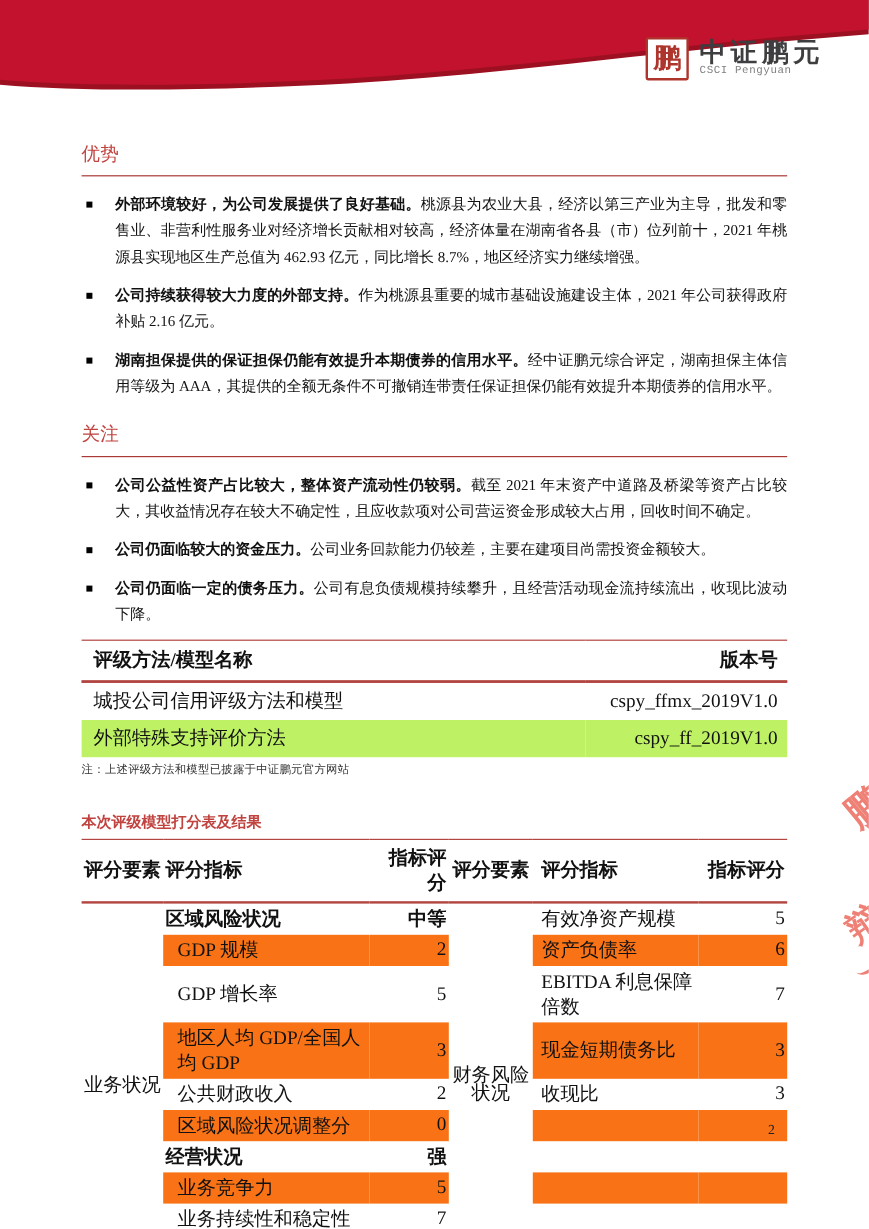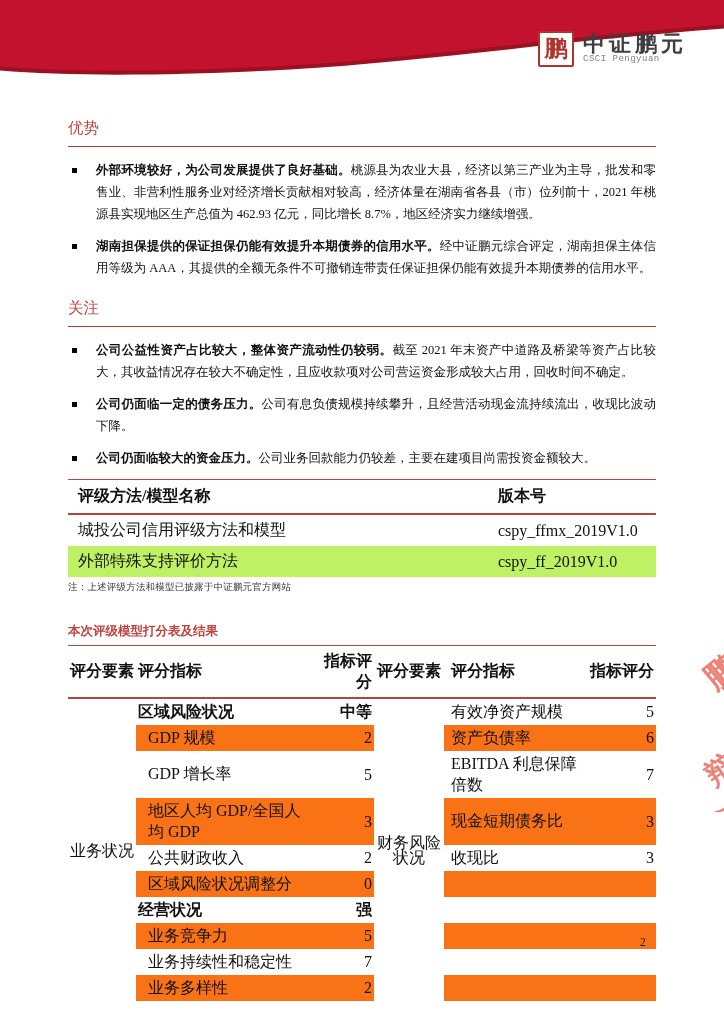--- a/index.html
+++ b/index.html
@@ -32,21 +32,21 @@
     content:""; position:absolute; left:4px; top:9px; width:5px; height:5px; background:#000;
   }
   .sec-small { color:#C0433F; font-size:12.5px; font-weight:700; margin:0 0 5px 0; }
   .gap1 { margin-top:19px; }
   .gap2 { margin-top:33px; }
   .gap3 { margin-top:29px; }
   
   table { border-collapse:collapse; table-layout:fixed; width:588px; font-size:16px; }
   .t1 { border-top:1.5px solid #B24540; }
   .t1 th { font-weight:700; text-align:left; padding:6px 8px 6px 10px; border-bottom:2.5px solid #B24540; }
-  .t1 th.r, .t1 td.r { text-align:left; }
+  .t1 th.r, .t1 td.r { text-align:right; }
   .t1 td { padding:5px 8px 5px 10px; }
   .t1 tr.g td { background:#bef264; }
   .note { font-size:9.5px; color:#333; margin-top:4px; letter-spacing:0.2px; }
   .t2 { border-top:1px solid #B24540; }
   .t2 th { font-weight:700; padding:4.5px 2px; border-bottom:2.5px solid #B24540; text-align:left; }
   .t2 th.c, .t2 td.c { text-align:center; }
   .t2 th.r, .t2 td.r { text-align:right; }
   .t2 td { padding:2.5px 2px; height:19px; vertical-align:middle; }
   .t2 td.lab { vertical-align:middle; text-align:center; line-height:15px; }
   .t2 .ind { padding-left:12px; }
@@ -79,29 +79,30 @@
     <div class="brand-en">CSCI Pengyuan</div>
   </div>
 </div>
 
 <div class="content">
 
   <h2 class="sec-big">优势</h2>
   <hr class="rule">
   <ul class="bullets">
     <li><b>外部环境较好，为公司发展提供了良好基础。</b><span>桃源县为农业大县，经济以第三产业为主导，批发和零售业、非营利性服务业对经济增长贡献相对较高，经济体量在湖南省各县（市）位列前十，2021 年桃源县实现地区生产总值为 462.93 亿元，同比增长 8.7%，地区经济实力继续增强。</span></li>
+    <li><b>公司持续获得较大力度的外部支持。</b><span>作为桃源县重要的城市基础设施建设主体，2021 年公司获得政府补贴 2.16 亿元。</span></li>
     <li><b>湖南担保提供的保证担保仍能有效提升本期债券的信用水平。</b><span>经中证鹏元综合评定，湖南担保主体信用等级为 AAA，其提供的全额无条件不可撤销连带责任保证担保仍能有效提升本期债券的信用水平。</span></li>
   </ul>
 
   <h2 class="sec-big gap1">关注</h2>
   <hr class="rule">
   <ul class="bullets">
     <li><b>公司公益性资产占比较大，整体资产流动性仍较弱。</b><span>截至 2021 年末资产中道路及桥梁等资产占比较大，其收益情况存在较大不确定性，且应收款项对公司营运资金形成较大占用，回收时间不确定。</span></li>
+    <li><b>公司仍面临较大的资金压力。</b><span>公司业务回款能力仍较差，主要在建项目尚需投资金额较大。</span></li>
     <li><b>公司仍面临一定的债务压力。</b><span>公司有息负债规模持续攀升，且经营活动现金流持续流出，收现比波动下降。</span></li>
-    <li><b>公司仍面临较大的资金压力。</b><span>公司业务回款能力仍较差，主要在建项目尚需投资金额较大。</span></li>
   </ul>
 
   <table class="t1">
     <colgroup>
         <col style="width:420px">
         <col style="width:168px">
       </colgroup>
     <thead>
       <tr>
         <th>评级方法/模型名称</th>

